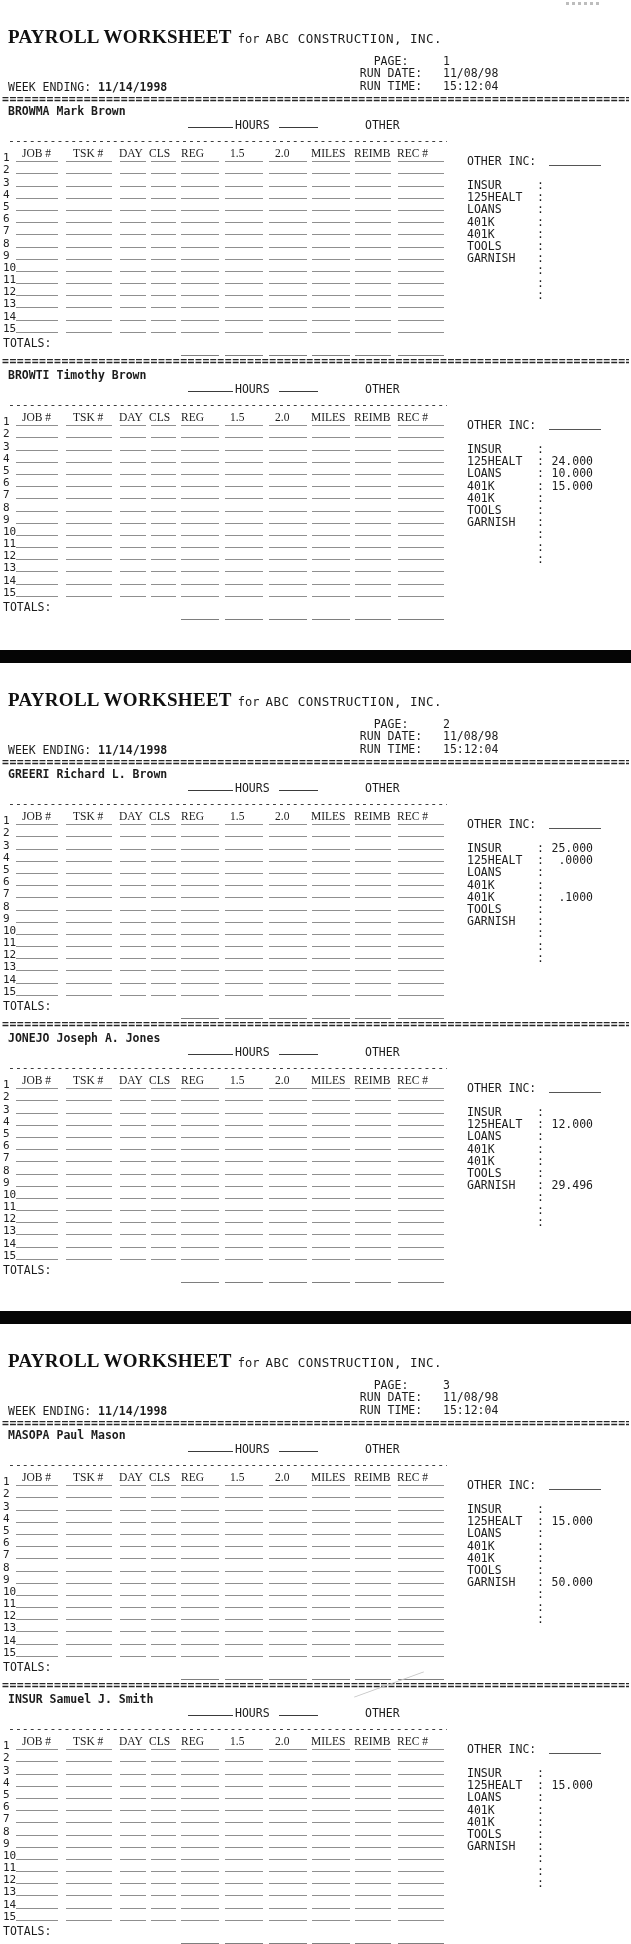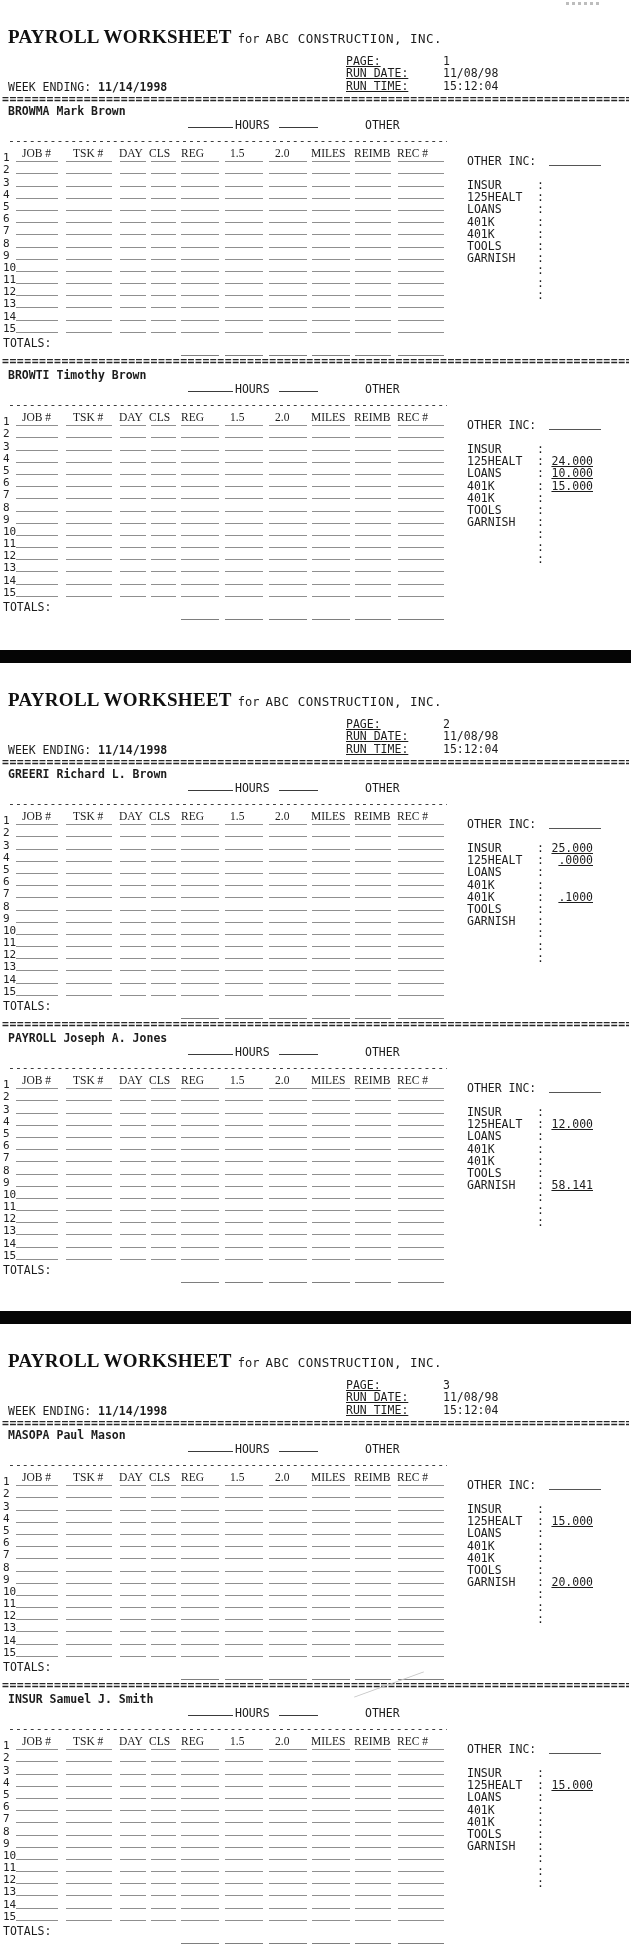--- a/index.html
+++ b/index.html
@@ -9,21 +9,21 @@
   .p1{height:650px}.p2{height:648px}.p3{height:620px}
   .bar{width:631px;height:13px;background:#050505;}
 
   
   .title-line{position:absolute;top:26px;left:8px;white-space:pre;}
   .title{font-family:"Liberation Serif",serif;font-weight:bold;font-size:19px;letter-spacing:.3px;color:#111;}
   .tfor{font-size:12px;margin-left:6px;}
   .company{font-size:12.5px;letter-spacing:.5px;}
   .meta{position:absolute;top:55px;left:346px;width:152px;line-height:12.4px;}
   .meta-line{display:flex;}
-  .meta-label{flex:1;text-align:left;white-space:pre;text-decoration:underline;}
+  .meta-label{flex:1;text-align:center;white-space:pre;}
   .meta-value{width:55px;text-align:left;margin-left:7px;white-space:pre;}
   .week{position:absolute;top:80px;left:8px;white-space:pre;}
   .week b{font-weight:bold;}
   .sep-eq{position:absolute;left:2px;width:627px;height:13px;overflow:hidden;
           white-space:pre;color:#262626;font-weight:bold;letter-spacing:.5px;}
   .sep-eq.hdr{top:92px;}
 
   
   .emp{position:absolute;left:0;width:631px;height:252px;}
   .emp-name{position:absolute;top:0;left:8px;font-weight:bold;}
@@ -58,21 +58,21 @@
   .tlabel{position:absolute;left:3px;top:0;}
   .totals .bl{bottom:-2px;border-bottom-color:#7e7e7e;}
   .oinc{position:absolute;top:50px;left:467px;width:150px;height:13px;}
   .oinc-label{position:absolute;left:0;top:0;white-space:pre;text-align:right;}
   .oinc-line{position:absolute;left:82px;width:52px;bottom:1px;border-bottom:1px solid #555;}
   .oinc-line i{font-style:normal;}
   .deds{position:absolute;top:74px;left:467px;width:160px;}
   .dedrow{position:relative;height:12.2px;}
   .dlab{position:absolute;left:0;top:0;white-space:pre;}
   .dcol{position:absolute;left:70px;top:0;}
-  .dval{position:absolute;left:78px;top:0;width:48px;text-align:right;white-space:pre;text-decoration:underline;}
+  .dval{position:absolute;left:78px;top:0;width:48px;text-align:right;white-space:pre;}
   .sec-sep{top:354px;}
 
   
   .art1{position:absolute;top:2px;left:566px;width:36px;height:3px;
         background:repeating-linear-gradient(90deg,#bdbdbd 0 3px,transparent 3px 6px);}
   .scratch{position:absolute;top:360px;left:352px;width:74px;height:1px;
            background:#c6c6c6;transform:rotate(-20deg);}
 </style>
 </head>
 <body>
@@ -1052,21 +1052,21 @@
             <span class="dlab"></span>
             <span class="dcol">:</span>
             <span class="dval"></span>
           </div>
         </div>
     </div>
 
     <div class="sep-eq sec-sep">==============================================================================================================</div>
 
     <div class="emp" style="top:368px">
-      <div class="emp-name">PAYROLL Joseph A. Jones</div>
+      <div class="emp-name">JONEJO Joseph A. Jones</div>
       <div class="hgroup">
         <span class="hl1"></span>
         <span class="htxt">HOURS</span>
         <span class="hl2"></span>
         <span class="otxt">OTHER</span>
       </div>
       <div class="cols">
 
       <span class="colh">JOB #</span>
           <span class="colh">TSK #</span>
@@ -1339,21 +1339,21 @@
 
           <div class="dedrow">
             <span class="dlab">TOOLS</span>
             <span class="dcol">:</span>
             <span class="dval"></span>
           </div>
 
           <div class="dedrow">
             <span class="dlab">GARNISH</span>
             <span class="dcol">:</span>
-            <span class="dval">58.141</span>
+            <span class="dval">29.496</span>
           </div>
 
           <div class="dedrow">
             <span class="dlab"></span>
             <span class="dcol">:</span>
             <span class="dval"></span>
           </div>
 
           <div class="dedrow">
             <span class="dlab"></span>
@@ -1672,21 +1672,21 @@
 
           <div class="dedrow">
             <span class="dlab">TOOLS</span>
             <span class="dcol">:</span>
             <span class="dval"></span>
           </div>
 
           <div class="dedrow">
             <span class="dlab">GARNISH</span>
             <span class="dcol">:</span>
-            <span class="dval">20.000</span>
+            <span class="dval">50.000</span>
           </div>
 
           <div class="dedrow">
             <span class="dlab"></span>
             <span class="dcol">:</span>
             <span class="dval"></span>
           </div>
 
           <div class="dedrow">
             <span class="dlab"></span>

